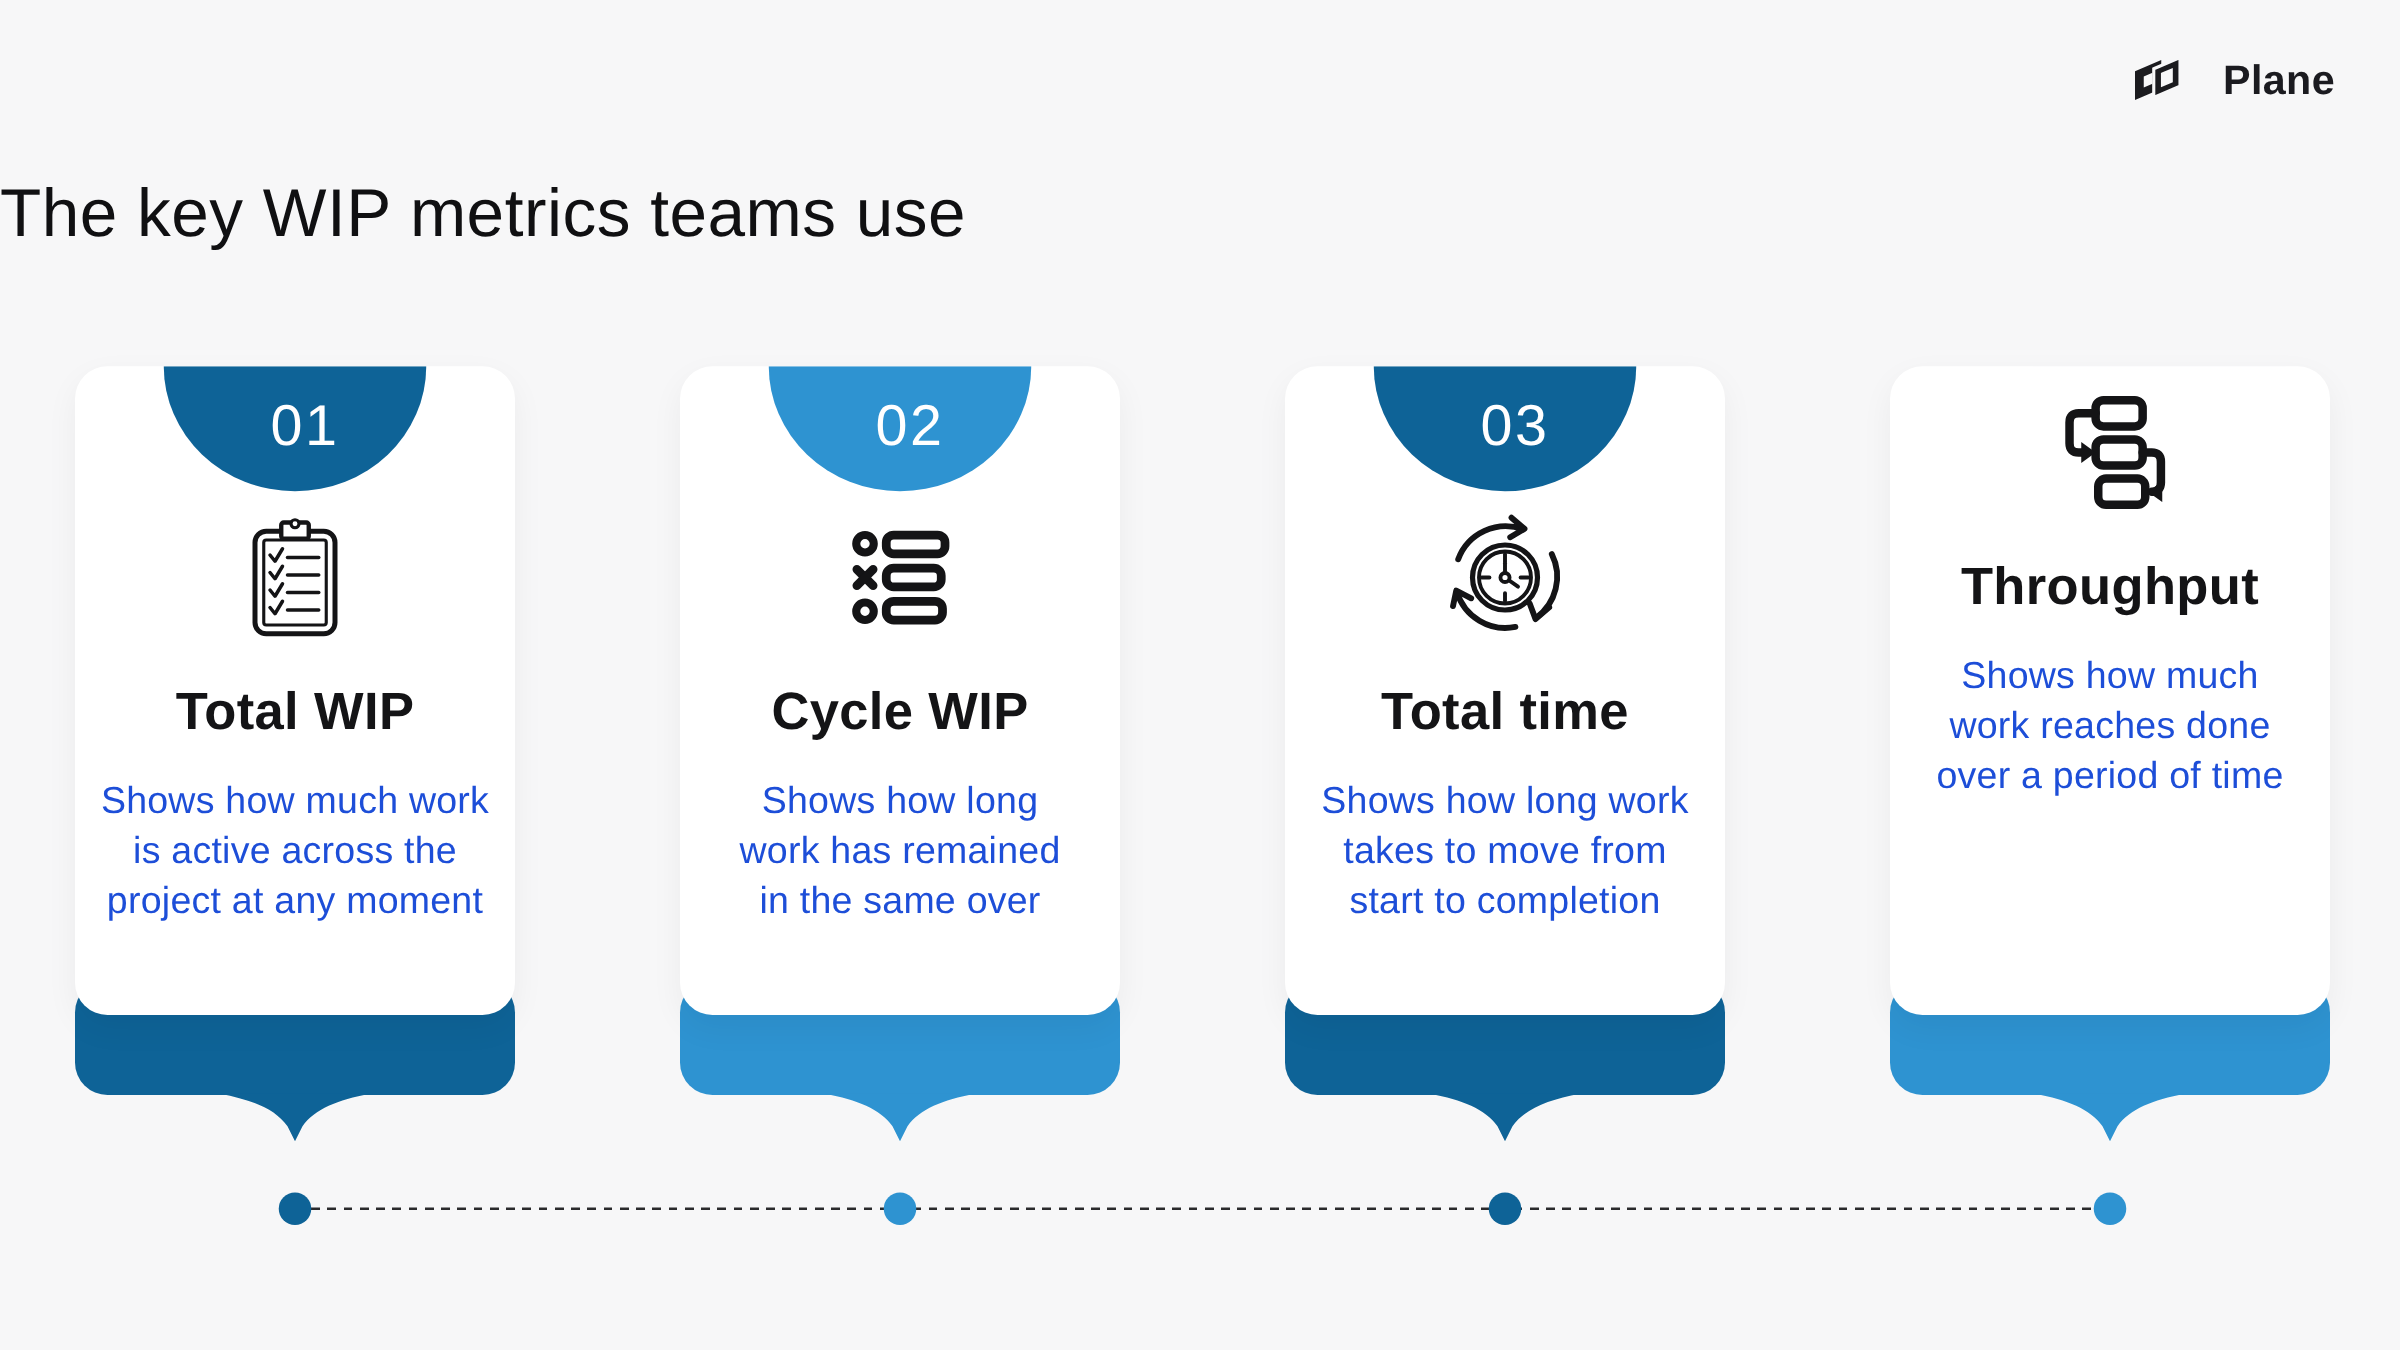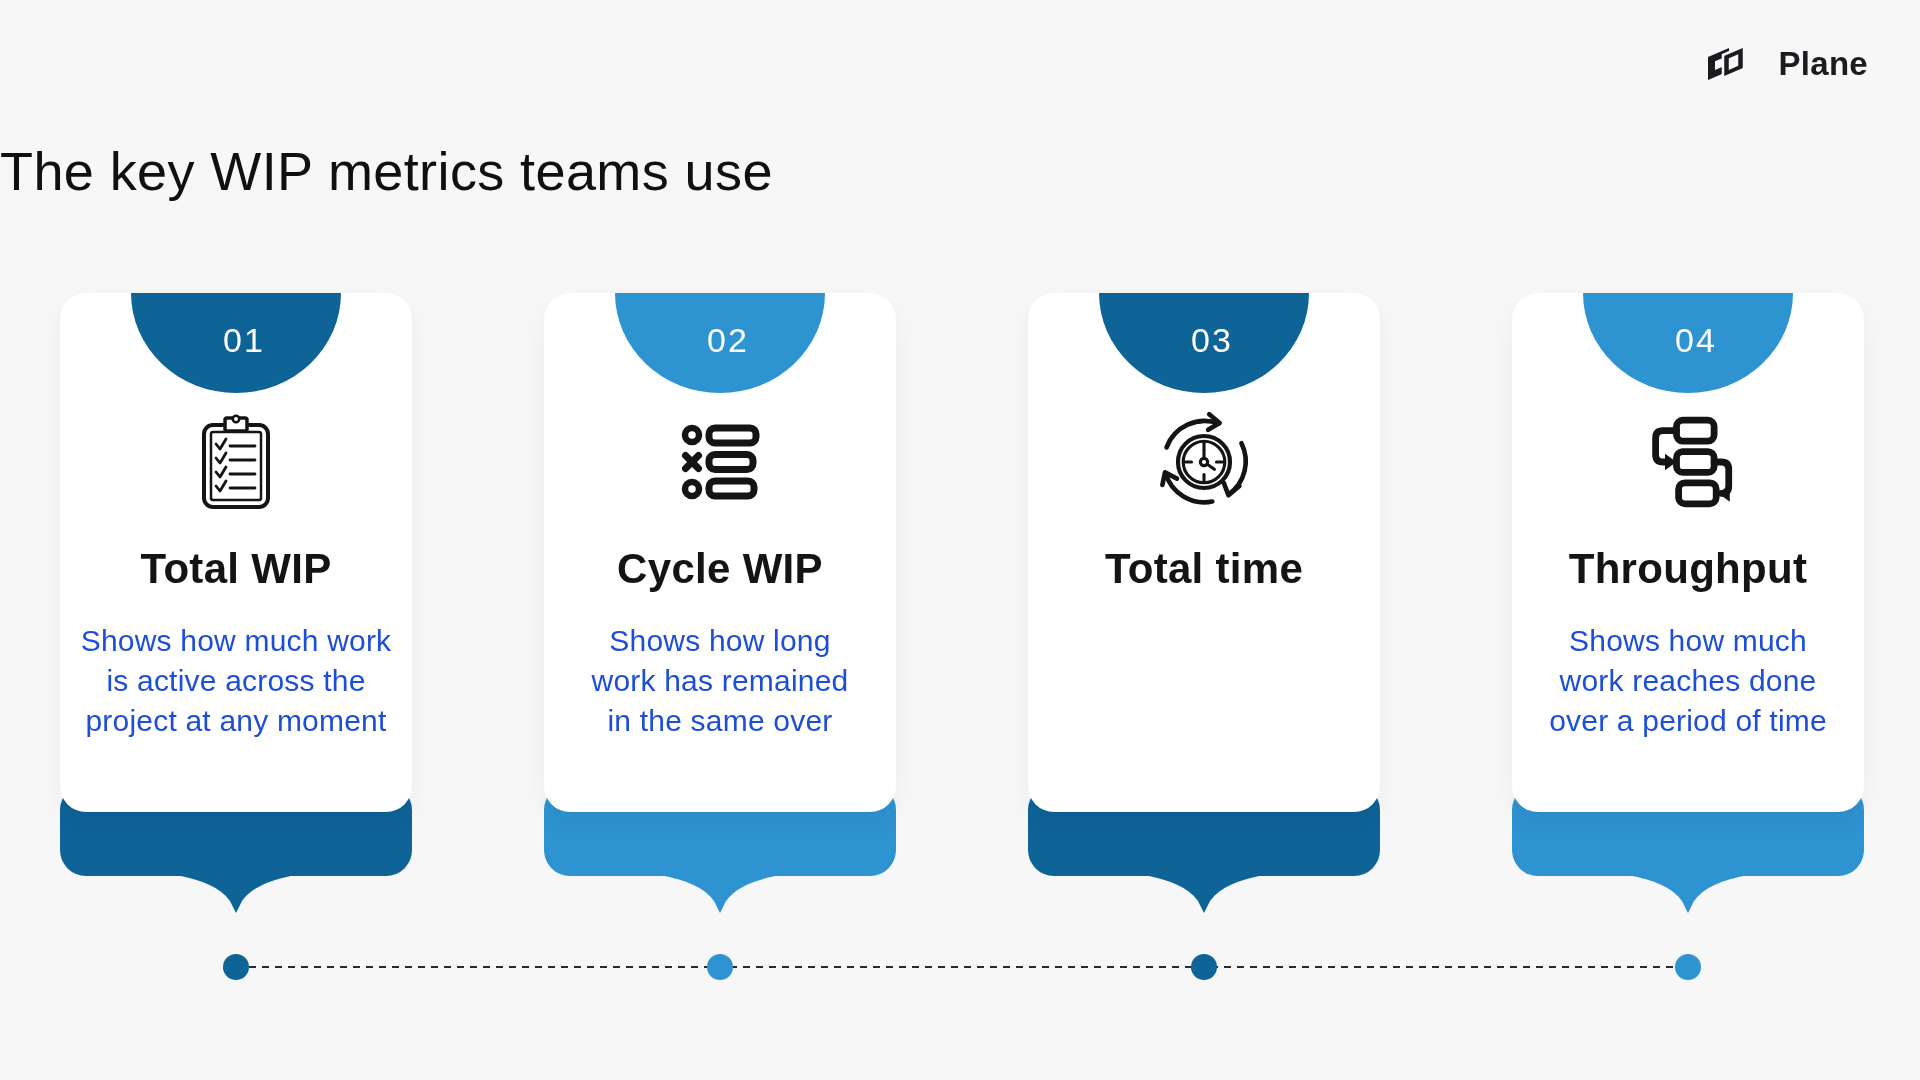--- a/index.html
+++ b/index.html
@@ -32,21 +32,21 @@
     background:#ffffff; border-radius:26px; z-index:2;
     box-shadow:0 10px 26px rgba(0,0,0,.05);
     display:flex; flex-direction:column; align-items:center;
     overflow:hidden;
   }
   .badge {
     width:210px; height:100px; background:var(--accent);
     border-bottom-left-radius:105px 100px; border-bottom-right-radius:105px 100px;
     display:flex; align-items:center; justify-content:center; flex:none;
   }
-  .badge-number { color:#ffffff; font-size:34px; letter-spacing:2px; font-weight:400; padding-bottom:6px;margin-left:16px; }
+  .badge-number { color:#ffffff; font-size:46px; letter-spacing:2px; font-weight:400; padding-bottom:6px;margin-left:16px; }
 
   .icon-wrap { height:122px; margin-top:8px; display:flex; align-items:center; justify-content:center; flex:none; }
 
   .card-title { margin-top:22px; font-size:42px; font-weight:600; color:#141416; letter-spacing:.3px; }
 
   .card-desc {
     margin-top:28px; font-size:30px; line-height:40px; color:#1d4ed8;
     text-align:center; white-space:pre-line; letter-spacing:.2px;
   }
 
@@ -178,34 +178,34 @@
             <path d="M14,36 A39,39 0 0 1 64,13"></path>
             <polyline points="55,4 65,12.5 54,19" fill="none"></polyline>
             <path d="M86,32 A39,39 0 0 1 74,81"></path>
             <polyline points="84,73 73.5,82 69,70" fill="none"></polyline>
             <path d="M58,88 A39,39 0 0 1 13,61"></path>
             <polyline points="10,72 12.5,60 24,66" fill="none"></polyline>
           </g>
         </svg>
       </div>
       <div class="card-title">Total time</div>
+      <div class="card-desc">Shows how long work
+takes to move from
+start to completion</div>
     </div>
     <div class="card-footer"></div>
     <div class="card-tail">
       <svg width="120" height="38" viewBox="0 0 120 38">
         <path fill="currentColor" d="M0,0 L120,0 C94,5 76,12 66,26 L60,38 L54,26 C44,12 26,5 0,0 Z"></path>
       </svg>
     </div>
   </div>
 
   <div class="card" style="--accent: #2E93D1;">
     <div class="card-body">
-      <div class="badge">
-        <span class="badge-number">04</span>
-      </div>
       <div class="icon-wrap">
         <svg width="94" height="94" viewBox="0 0 90 90">
           <g class="stroke" stroke-width="6.5" stroke-linecap="round" stroke-linejoin="round">
             <rect x="34" y="5" width="36" height="20" rx="6"></rect>
             <rect x="34" y="35" width="36" height="20" rx="6"></rect>
             <rect x="36" y="65" width="36" height="20" rx="6"></rect>
             <path d="M34,15 L21,15 Q14,15 14,22 L14,38 Q14,45 21,45 L26,45" fill="none"></path>
             <path d="M70,45 L77,45 Q84,45 84,52 L84,68 Q84,75 77,75 L80,75" fill="none"></path>
           </g>
           <path d="M23,37 L34,45 L23,53 Z" fill="#141416"></path>

